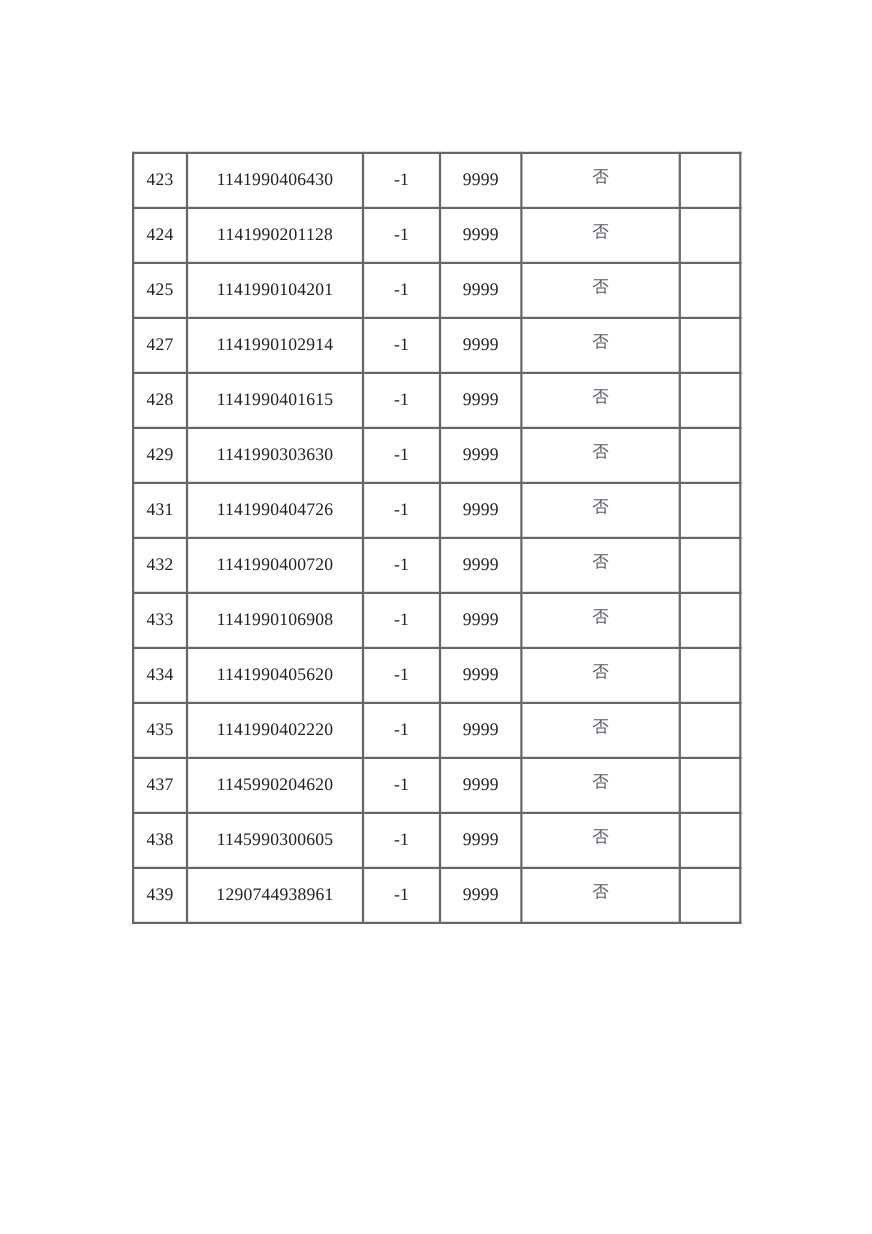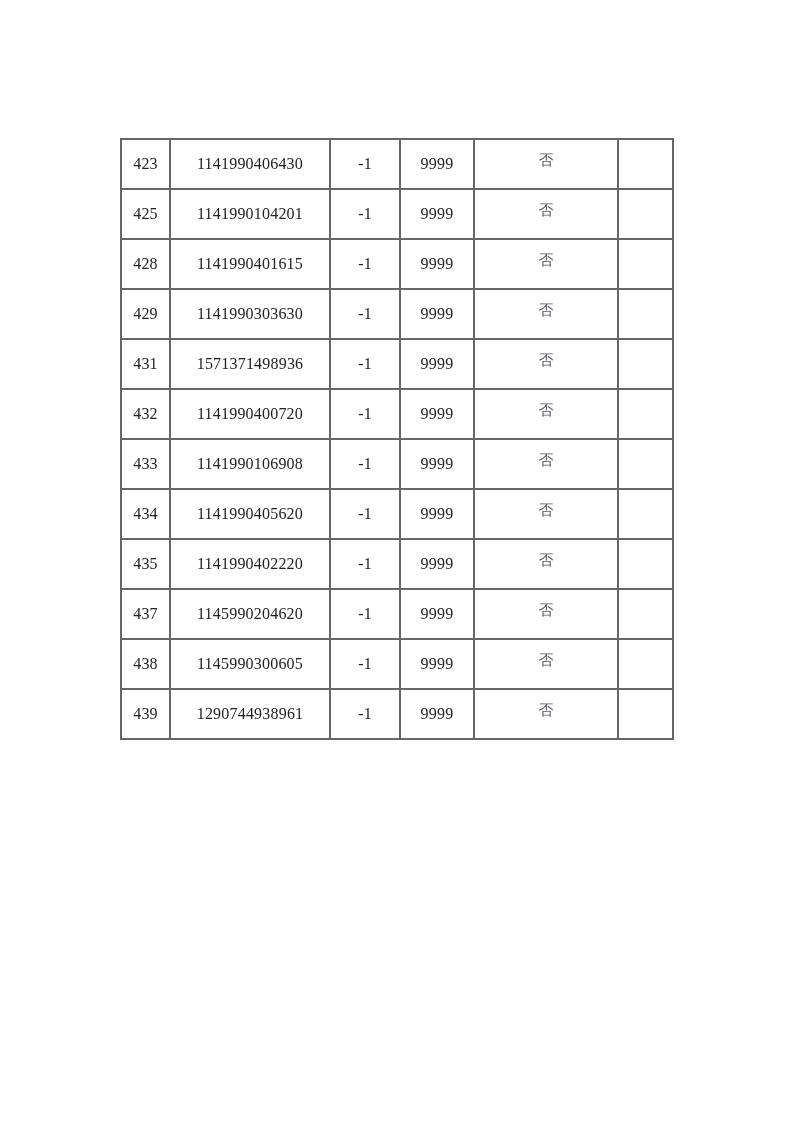--- a/index.html
+++ b/index.html
@@ -66,22 +66,38 @@
     <tbody>
         <tr>
           <td><span class="cell-text">423</span></td>
           <td><span class="cell-text">1141990406430</span></td>
           <td><span class="cell-text">-1</span></td>
           <td><span class="cell-text">9999</span></td>
           <td><span class="flag">否</span></td>
           <td></td>
         </tr>
         <tr>
+          <td><span class="cell-text">424</span></td>
+          <td><span class="cell-text">1141990201128</span></td>
+          <td><span class="cell-text">-1</span></td>
+          <td><span class="cell-text">9999</span></td>
+          <td><span class="flag">否</span></td>
+          <td></td>
+        </tr>
+        <tr>
           <td><span class="cell-text">425</span></td>
           <td><span class="cell-text">1141990104201</span></td>
+          <td><span class="cell-text">-1</span></td>
+          <td><span class="cell-text">9999</span></td>
+          <td><span class="flag">否</span></td>
+          <td></td>
+        </tr>
+        <tr>
+          <td><span class="cell-text">427</span></td>
+          <td><span class="cell-text">1141990102914</span></td>
           <td><span class="cell-text">-1</span></td>
           <td><span class="cell-text">9999</span></td>
           <td><span class="flag">否</span></td>
           <td></td>
         </tr>
         <tr>
           <td><span class="cell-text">428</span></td>
           <td><span class="cell-text">1141990401615</span></td>
           <td><span class="cell-text">-1</span></td>
           <td><span class="cell-text">9999</span></td>
@@ -91,21 +107,21 @@
         <tr>
           <td><span class="cell-text">429</span></td>
           <td><span class="cell-text">1141990303630</span></td>
           <td><span class="cell-text">-1</span></td>
           <td><span class="cell-text">9999</span></td>
           <td><span class="flag">否</span></td>
           <td></td>
         </tr>
         <tr>
           <td><span class="cell-text">431</span></td>
-          <td><span class="cell-text">1571371498936</span></td>
+          <td><span class="cell-text">1141990404726</span></td>
           <td><span class="cell-text">-1</span></td>
           <td><span class="cell-text">9999</span></td>
           <td><span class="flag">否</span></td>
           <td></td>
         </tr>
         <tr>
           <td><span class="cell-text">432</span></td>
           <td><span class="cell-text">1141990400720</span></td>
           <td><span class="cell-text">-1</span></td>
           <td><span class="cell-text">9999</span></td>

